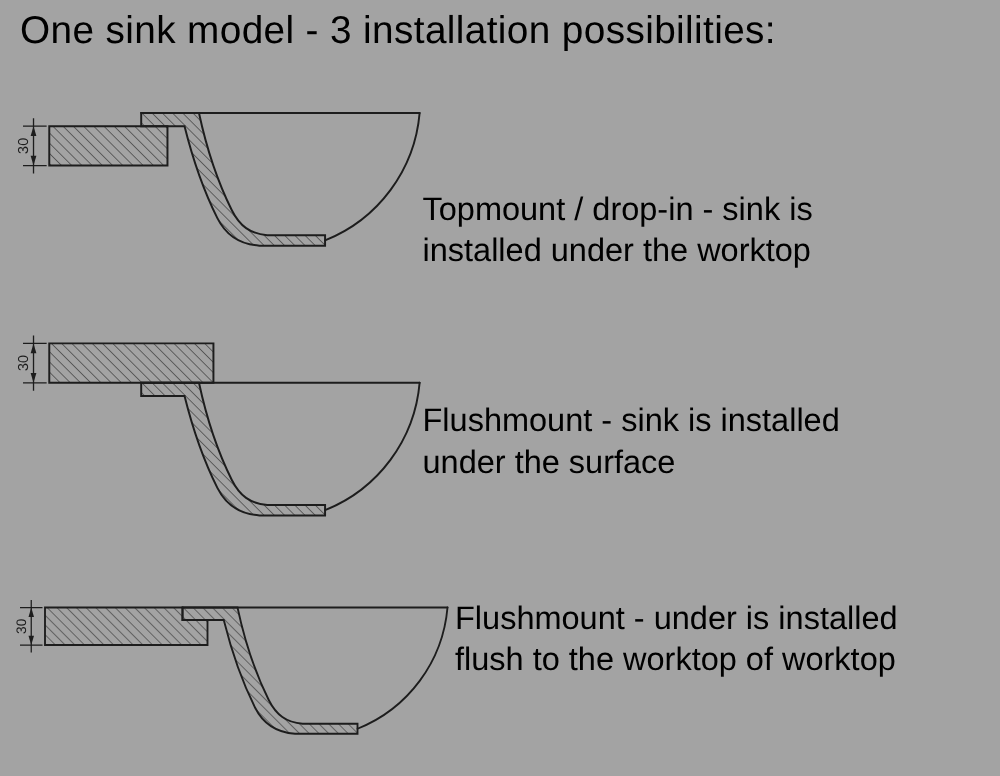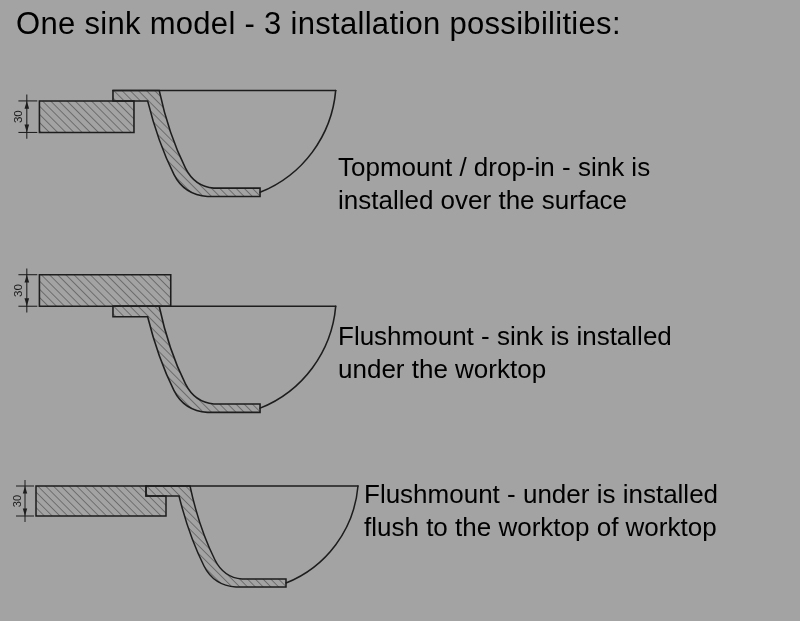--- a/index.html
+++ b/index.html
@@ -69,38 +69,38 @@
       <line class="dimline" x1="-82" y1="4" x2="-82" y2="46"></line>
       <path class="arr" d="M -82,10 l -2.2,7.5 l 4.4,0 Z"></path>
       <path class="arr" d="M -82,40 l -2.2,-7.5 l 4.4,0 Z"></path>
       <text class="dimtext" transform="translate(-86.5,25) rotate(-90)">30</text>
     </g>
     <path class="hatched" d="M -70,10 H 20 V 40 H -70 Z"></path>
     <use href="#sink"></use>
   </svg>
   <div class="caption" style="left:338px; top:106px;margin-top:45px;">
     <span>Topmount / drop-in - sink is</span>
-    <span>installed over the surface</span>
+    <span>installed under the worktop</span>
   </div>
 
   <svg class="diagram" style="left:10px; top:264px;" width="332" height="158" viewBox="-98 -40 316 150">
     <g>
       <line class="dimline" x1="-90" y1="-30" x2="-72" y2="-30"></line>
       <line class="dimline" x1="-90" y1="0" x2="-72" y2="0"></line>
       <line class="dimline" x1="-82" y1="-36" x2="-82" y2="6"></line>
       <path class="arr" d="M -82,-30 l -2.2,7.5 l 4.4,0 Z"></path>
       <path class="arr" d="M -82,0 l -2.2,-7.5 l 4.4,0 Z"></path>
       <text class="dimtext" transform="translate(-86.5,-15) rotate(-90)">30</text>
     </g>
     <use href="#sink"></use>
     <path class="hatched" d="M -70,-30 H 55 V 0 H -70 Z"></path>
   </svg>
   <div class="caption" style="left:338px; top:320px;">
     <span>Flushmount - sink is installed</span>
-    <span>under the worktop</span>
+    <span>under the surface</span>
   </div>
 
   <svg class="diagram" style="left:10px; top:478px;" width="354" height="116" viewBox="-136 -8 354 116">
     <g>
       <line class="dimline" x1="-130" y1="0" x2="-112" y2="0"></line>
       <line class="dimline" x1="-130" y1="30" x2="-112" y2="30"></line>
       <line class="dimline" x1="-121" y1="-6" x2="-121" y2="36"></line>
       <path class="arr" d="M -121,0 l -2.2,7.5 l 4.4,0 Z"></path>
       <path class="arr" d="M -121,30 l -2.2,-7.5 l 4.4,0 Z"></path>
       <text class="dimtext" transform="translate(-125.5,15) rotate(-90)">30</text>

